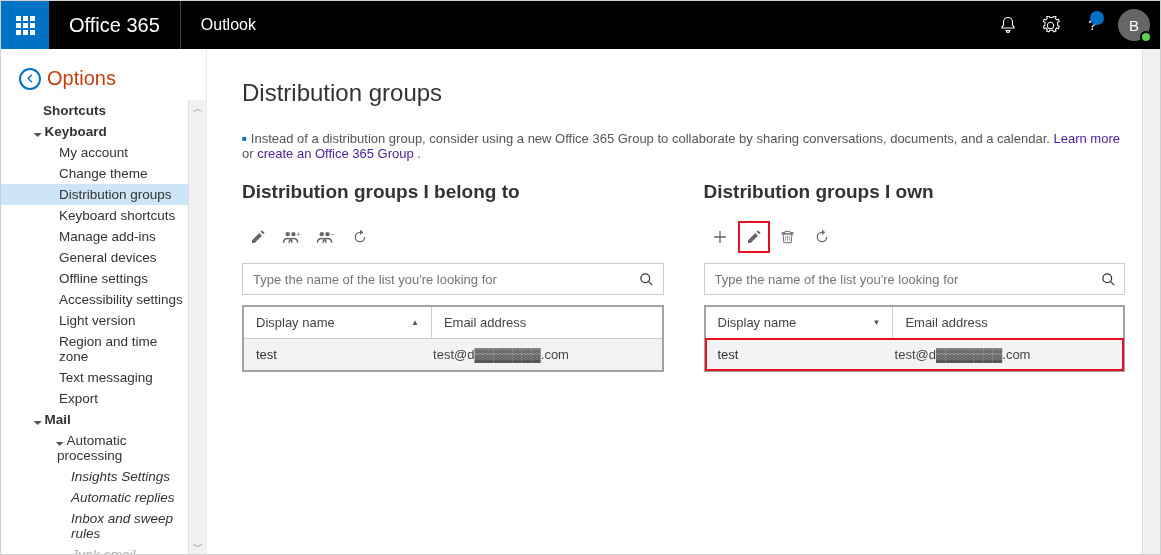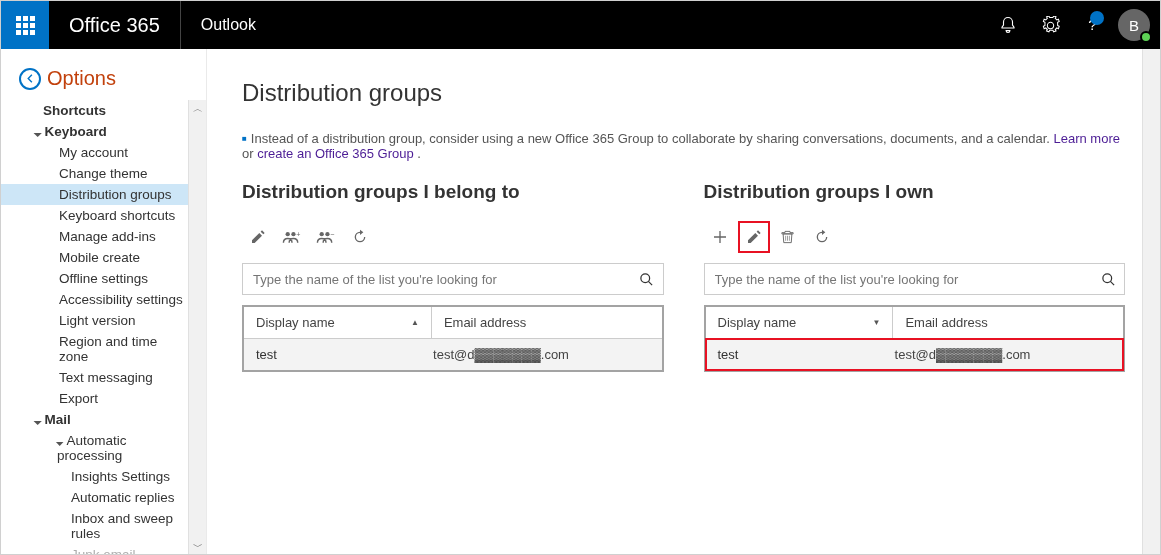--- a/index.html
+++ b/index.html
@@ -33,21 +33,21 @@
     .scrollbar-fake { position: absolute; right: 0; top: 0; width: 18px; height: 100%; background: #f1f1f1; border-left: 1px solid #e0e0e0; }
     .scroll-arrow { width: 18px; height: 18px; display: flex; align-items: center; justify-content: center; color: #666; font-size: 10px; }
     .scroll-arrow-down { position: absolute; bottom: 0; }
     .nav-item { padding: 3px 0; cursor: pointer; }
     .nav-shortcuts { font-weight: 600; padding-left: 42px; }
     .nav-cat { font-weight: 600; padding-left: 34px; }
     .nav-cat::before { content: "◢"; font-size: 7px; margin-right: 4px; color: #555; display: inline-block; transform: rotate(45deg); position: relative; top: -1px; }
     .nav-subcat { padding-left: 56px; }
     .nav-subcat::before { content: "◢"; font-size: 7px; margin-right: 4px; color: #555; display: inline-block; transform: rotate(45deg); position: relative; top: -1px; }
     .nav-leaf { padding-left: 58px; }
-    .nav-leaf-deep { padding-left: 70px; }
+    .nav-leaf-deep { padding-left: 70px; font-style: italic; }
     .nav-item.selected { background: #cde6f7; }
     .nav-content { width: calc(100% - 18px); }
     
     
     .content { flex: 1; padding: 30px 35px 0 35px; overflow: hidden; position: relative; border-left: 1px solid #eaeaea; }
     .page-title { font-size: 24px; font-weight: 300; color: #333; margin-bottom: 24px; }
     .info-text { font-size: 13px; color: #555; margin-bottom: 20px; }
     .info-text .dot { color: #0072c6; font-size: 8px; margin-right: 4px; vertical-align: 2px; }
     .info-text a { color: #4c1d95; text-decoration: none; cursor: pointer; }
     
@@ -134,21 +134,21 @@
     </div>
     <div class="nav-tree">
       <div class="nav-content">
         <div class="nav-item nav-shortcuts">Shortcuts</div>
         <div class="nav-item nav-cat">Keyboard</div>
         <div class="nav-item nav-leaf">My account</div>
         <div class="nav-item nav-leaf">Change theme</div>
         <div class="nav-item nav-leaf selected">Distribution groups</div>
         <div class="nav-item nav-leaf">Keyboard shortcuts</div>
         <div class="nav-item nav-leaf">Manage add-ins</div>
-        <div class="nav-item nav-leaf">Mobile create</div>
+        <div class="nav-item nav-leaf">General devices</div>
         <div class="nav-item nav-leaf">Offline settings</div>
         <div class="nav-item nav-leaf">Accessibility settings</div>
         <div class="nav-item nav-leaf">Light version</div>
         <div class="nav-item nav-leaf">Region and time zone</div>
         <div class="nav-item nav-leaf">Text messaging</div>
         <div class="nav-item nav-leaf">Export</div>
         <div class="nav-item nav-cat">Mail</div>
         <div class="nav-item nav-subcat">Automatic processing</div>
         <div class="nav-item nav-leaf-deep">Insights Settings</div>
         <div class="nav-item nav-leaf-deep">Automatic replies</div>

